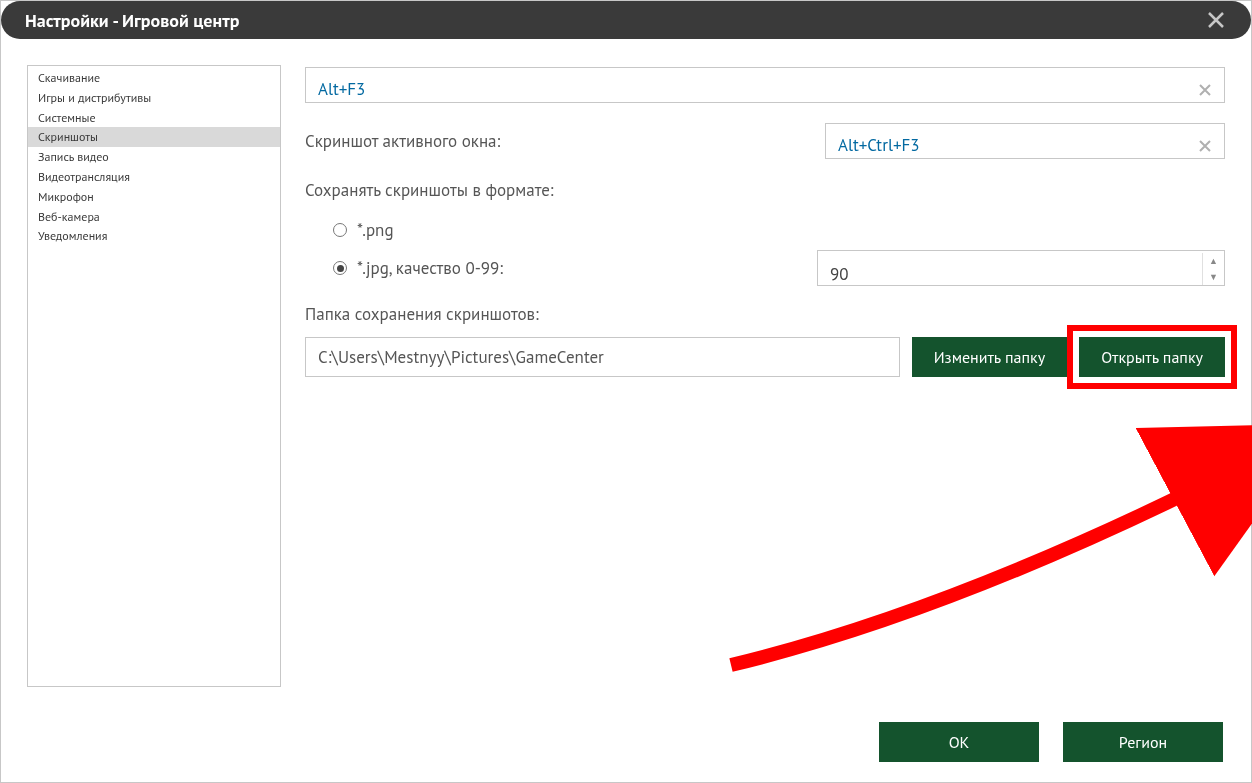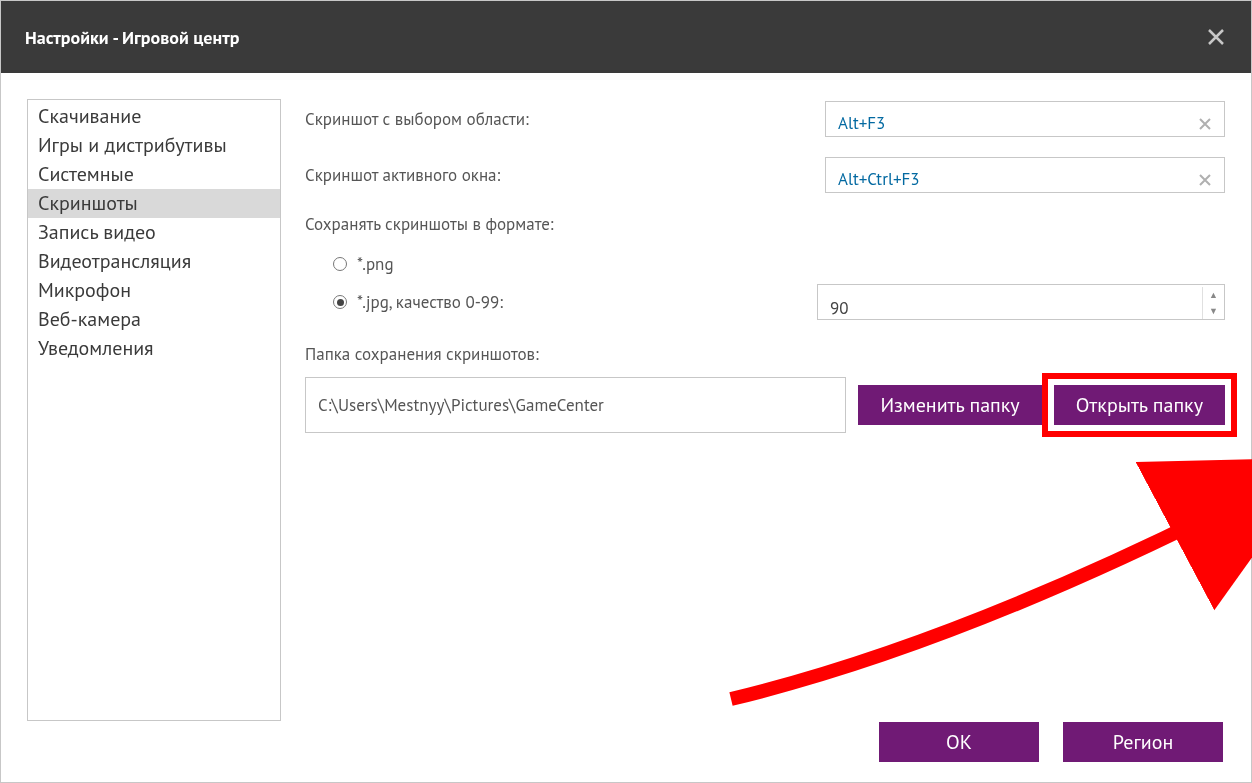--- a/index.html
+++ b/index.html
@@ -12,27 +12,28 @@
       width: 1252px;
       height: 783px;
       border: 1px solid #c7c7c7;
       position: relative;
       display: flex;
       flex-direction: column;
     }
     .titlebar {
       background: #3a3a3a;
       color: #fff;
-      height: 72px;
+      height: 38px;
       display: flex;
       align-items: center;
       justify-content: space-between;
       padding: 0 20px 0 24px;
       font-size: 18px;
       font-weight: 600;
+      border-radius: 25px;
     }
     .titlebar .close-x {
       color: #c7c7c7;
       font-size: 26px;
       cursor: pointer;
       width: 30px; height: 30px;
       display:flex; align-items:center; justify-content:center;
     }
     .body {
       flex: 1;
@@ -43,21 +44,21 @@
     .sidebar {
       width: 254px;
       border: 1px solid #c7c7c7;
       background: #fff;
       padding: 2px 0;
       align-self: stretch;
       height: 622px;
     }
     .sidebar-item {
       color: #3a3a3a;
-      font-size: 20px;
+      font-size: 12px;
       line-height: 1.15;
       padding: 3px 8px 3px 10px;
       cursor: pointer;
     }
     .sidebar-item.selected {
       background: #d9d9d9;
     }
     .main {
       flex: 1;
       padding: 2px 0 0 24px;
@@ -87,21 +88,21 @@
     .hotkey-input .x {
       color: #b0b0b0;
       font-size: 22px;
       cursor: pointer;
       padding: 0 4px;
     }
     .section-label {
       color: #565656;
       margin-bottom: 12px;
     }
-    .radio-group { padding-left: 28px; margin-bottom: 24px; }
+    .radio-group { padding-left: 28px; margin-bottom: 18px; }
     .radio-row {
       display: flex;
       align-items: center;
       height: 34px;
     }
     .radio {
       width: 14px; height: 14px;
       border: 1.5px solid #777;
       border-radius: 50%;
       margin-right: 10px;
@@ -135,33 +136,33 @@
       font-size: 9px; line-height: 10px;
       text-align:center;
       color:#888;
       cursor:pointer;
       padding: 3px 0;
     }
     .path-row { display:flex; gap:12px; margin-top:8px; align-items:center; }
     .path-input {
       flex:1;
       border: 1px solid #c7c7c7;
-      height: 56px;
+      height: 40px;
       display:flex; align-items:center;
       padding-left:12px;
       color:#555;
       background:#fff;
     }
     .btn {
       height: 40px;
       padding: 0 22px;
       display:inline-flex; align-items:center; justify-content:center;
-      background:#701a75;
+      background:#14532d;
       color:#fff;
-      font-size:20px;
+      font-size:16px;
       cursor:pointer;
     }
     .btn.outline-highlight {
       position:relative;
     }
     .highlight-box {
       position:absolute;
       border: 6px solid #ff0000;
       top: -12px; left: -12px; right: -12px; bottom: -12px;
       pointer-events:none;
@@ -206,21 +207,20 @@
       <div class="sidebar-item">Запись видео</div>
       <div class="sidebar-item">Видеотрансляция</div>
       <div class="sidebar-item">Микрофон</div>
       <div class="sidebar-item">Веб-камера</div>
       <div class="sidebar-item">Уведомления</div>
     </div>
 
     <div class="main">
 
       <div class="form-row">
-        <div class="form-label">Скриншот с выбором области:</div>
         <div class="hotkey-input">
           <span class="val">Alt+F3</span>
           <span class="x">
             <svg width="14" height="14" viewBox="0 0 14 14">
                 <path d="M2 2 L12 12 M12 2 L2 12" stroke="#b0b0b0" stroke-width="2" fill="none"></path>
               </svg>
           </span>
         </div>
       </div>
 

